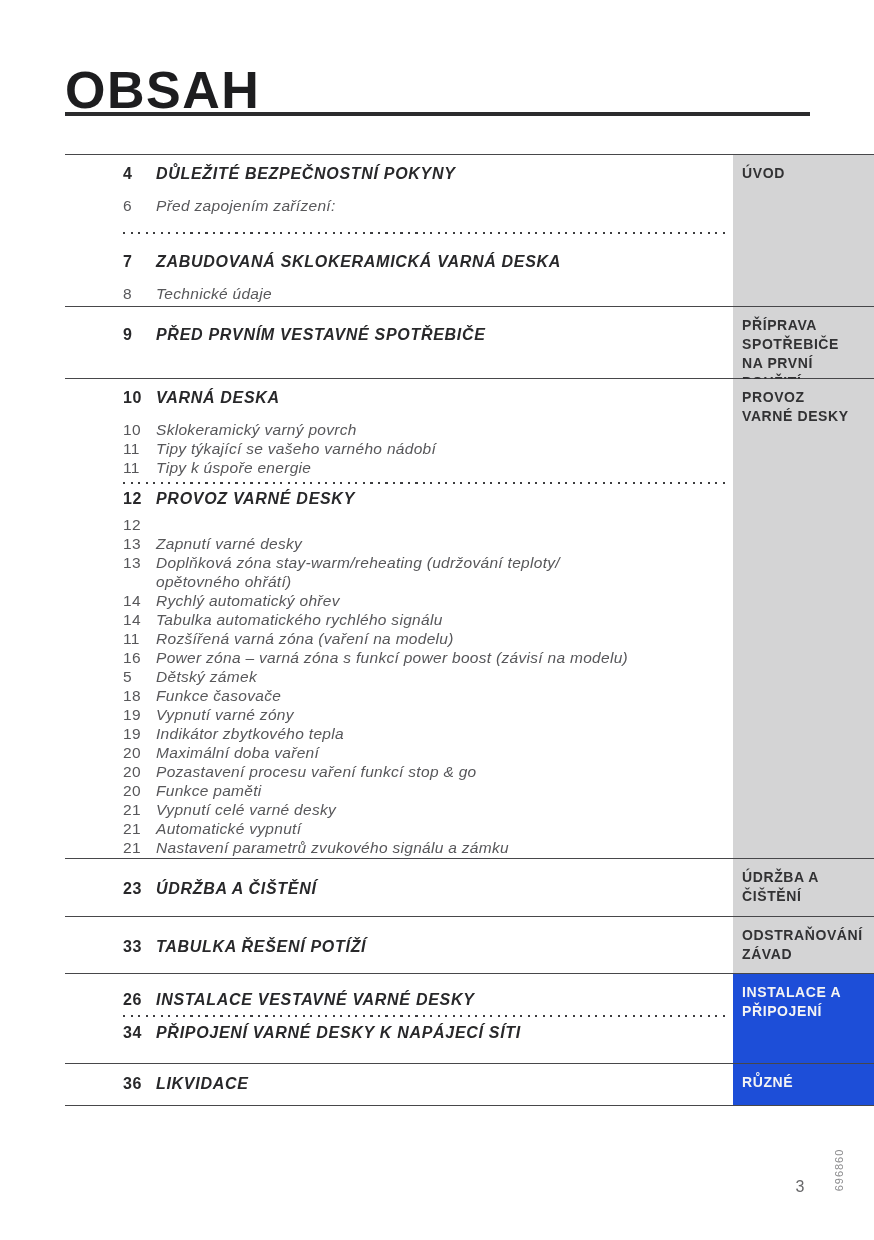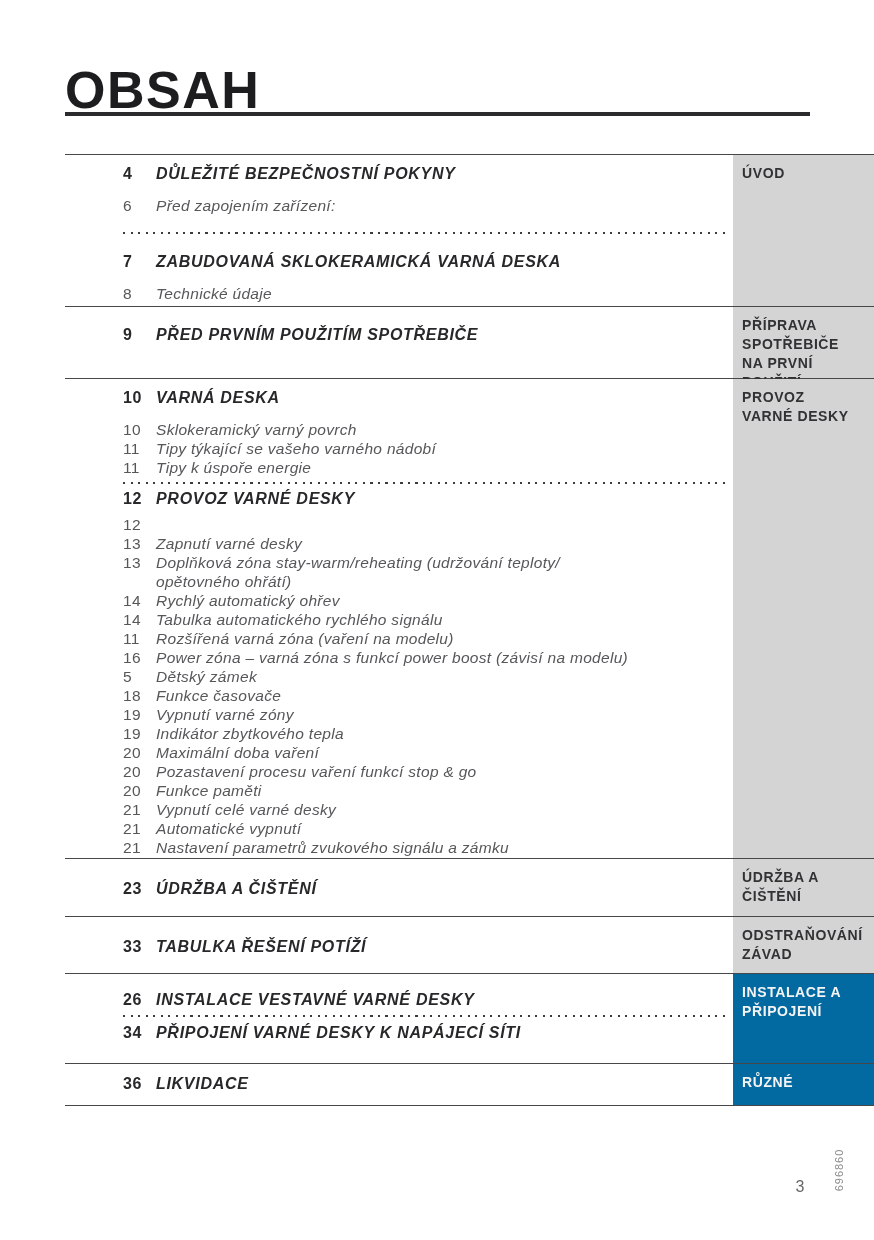--- a/index.html
+++ b/index.html
@@ -24,21 +24,21 @@
   .sec .content{
     flex:1;display:flex;flex-direction:column;overflow:hidden;
     padding-right:8px;box-sizing:border-box;
   }
   .sec aside{
     width:141px;flex:none;box-sizing:border-box;
     padding:9px 14px 0 9px;
     font-size:14px;font-weight:bold;line-height:19px;letter-spacing:0.6px;
   }
   aside.light{background:#d4d4d5;color:#323234;}
-  aside.dark{background:#0369a1;color:#f4f4f4;}
+  aside.dark{background:#1d4ed8;color:#f4f4f4;}
   
   .s0{height:152px}.s1{height:72px}.s2{height:480px}.s3{height:58px}
   .s4{height:57px}.s5{height:90px}.s6{height:42px}
   
   .row{display:flex;padding-left:58px;line-height:19px;}
   .row .num{width:33px;flex:none;}
   .row .txt{white-space:pre-line;font-style:italic;}
   .row.bold{font-weight:bold;font-size:16px;color:#28282a;letter-spacing:0.7px;}
   .row.reg{font-size:15.5px;color:#57575a;letter-spacing:0.3px;}
   .dotted{
@@ -107,21 +107,21 @@
             <span class="num">8</span>
             <span class="txt">Technické údaje</span>
           </div>
         </div>
       <aside class="light">ÚVOD</aside>
     </section>
     <section class="sec s1">
       <div class="content">
           <div class="row bold">
             <span class="num">9</span>
-            <span class="txt">PŘED PRVNÍM POUŽITÍM SPOTŘEBIČE</span>
+            <span class="txt">PŘED PRVNÍM VESTAVNÉ SPOTŘEBIČE</span>
           </div>
         </div>
       <aside class="light">PŘÍPRAVA SPOTŘEBIČE NA PRVNÍ POUŽITÍ</aside>
     </section>
     <section class="sec s2">
       <div class="content">
           <div class="row bold">
             <span class="num">10</span>
             <span class="txt">VARNÁ DESKA</span>
           </div>

